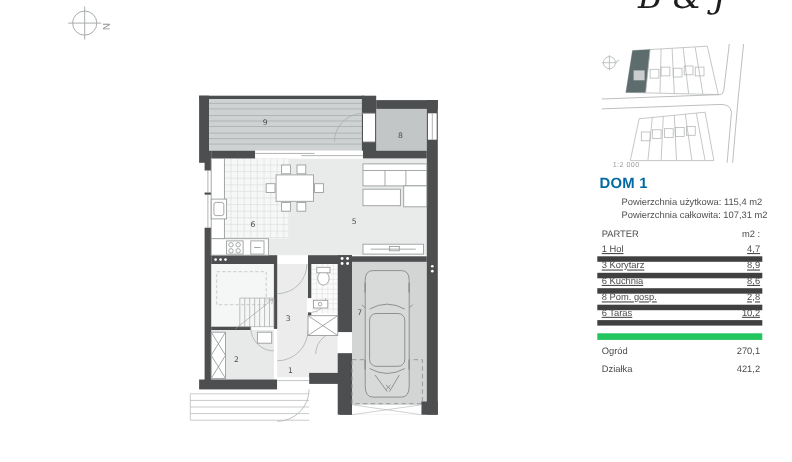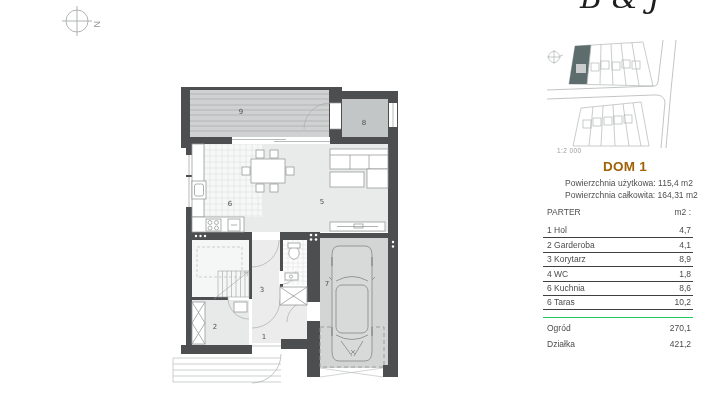--- a/index.html
+++ b/index.html
@@ -11,27 +11,27 @@
   .compass{position:absolute;left:56px;top:0px;}
   
   .plan-svg{position:absolute;left:170px;top:75px;}
   
   .logo{position:absolute;left:540px;top:-17px;width:160px;text-align:center;color:#1e1e1e;}
   .logo .monogram{font-family:"DejaVu Serif", serif;font-style:italic;font-size:30px;line-height:30px;display:block;}
   .logo .brand{font-family:"DejaVu Serif", serif;font-style:italic;font-size:26px;line-height:22px;letter-spacing:1px;display:block;}
   .site-svg{position:absolute;left:545px;top:40px;}
   .scale-note{position:absolute;left:557px;top:147px;font-size:6.5px;color:#9b9b9b;letter-spacing:.4px;}
   .unit-block{position:absolute;left:545px;top:159px;width:160px;color:#4f4f4f;}
-  .unit-block h1{margin:0 0 4px 0;font-size:13.5px;font-weight:bold;color:#a16207;letter-spacing:.2px;text-align:center;}
+  .unit-block h1{margin:0 0 4px 0;font-size:13.5px;font-weight:bold;color:#0369a1;letter-spacing:.2px;}
   .unit-block p{margin:0;font-size:8.5px;line-height:11.5px;padding-left:20px;}
   .area-table{position:absolute;left:543px;top:207px;width:150px;color:#4b4b4b;font-size:8.5px;}
   .t-head{display:flex;justify-content:space-between;padding:0 2px 0 4px;margin-bottom:7px;color:#4f4f4f;}
   .t-row{display:flex;justify-content:space-between;align-items:flex-end;height:14.4px;
-         border-bottom:1px solid #404040;padding:0 2px 2px 4px;box-sizing:border-box;}
-  .t-foot{margin-top:7px;border-top:1px solid #22c55e;padding-top:2px;}
+         border-bottom:5px solid #404040;padding:0 2px 2px 4px;box-sizing:border-box;text-decoration:underline;}
+  .t-foot{margin-top:7px;border-top:6px solid #22c55e;padding-top:2px;}
   .f-row{display:flex;justify-content:space-between;align-items:center;height:16px;padding:0 2px 0 4px;}
   .val{text-align:center;}
 </style>
 </head>
 <body>
 
 <svg class="compass" width="52" height="48" viewBox="0 0 52 48">
   <g stroke="#a8abab" stroke-width="0.9" fill="none">
     <circle cx="21" cy="21" r="11"></circle>
     <path d="M21,6V36 M6,21H36"></path>
@@ -250,47 +250,43 @@
       <rect x="69" y="76" width="8" height="8"></rect>
     <rect x="79" y="75" width="8" height="8"></rect>
   </g>
 </svg>
 
 <div class="scale-note">1:2 000</div>
 
 <div class="unit-block">
   <h1>DOM 1</h1>
   <p>Powierzchnia użytkowa: 115,4 m2</p>
-  <p>Powierzchnia całkowita: 164,31 m2</p>
+  <p>Powierzchnia całkowita: 107,31 m2</p>
 </div>
 
 <div class="area-table">
   <div class="t-head">
     <span>PARTER</span>
     <span>m2 :</span>
   </div>
   <div class="t-row">
     <span>1 Hol</span>
     <span class="val">4,7</span>
   </div>
   <div class="t-row">
-    <span>2 Garderoba</span>
-    <span class="val">4,1</span>
-  </div>
-  <div class="t-row">
     <span>3 Korytarz</span>
     <span class="val">8,9</span>
   </div>
   <div class="t-row">
-    <span>4 WC</span>
-    <span class="val">1,8</span>
-  </div>
-  <div class="t-row">
     <span>6 Kuchnia</span>
     <span class="val">8,6</span>
+  </div>
+  <div class="t-row">
+    <span>8 Pom. gosp.</span>
+    <span class="val">2,8</span>
   </div>
   <div class="t-row">
     <span>6 Taras</span>
     <span class="val">10,2</span>
   </div>
   <div class="t-foot">
     <div class="f-row">
       <span>Ogród</span>
       <span class="val">270,1</span>
     </div>

